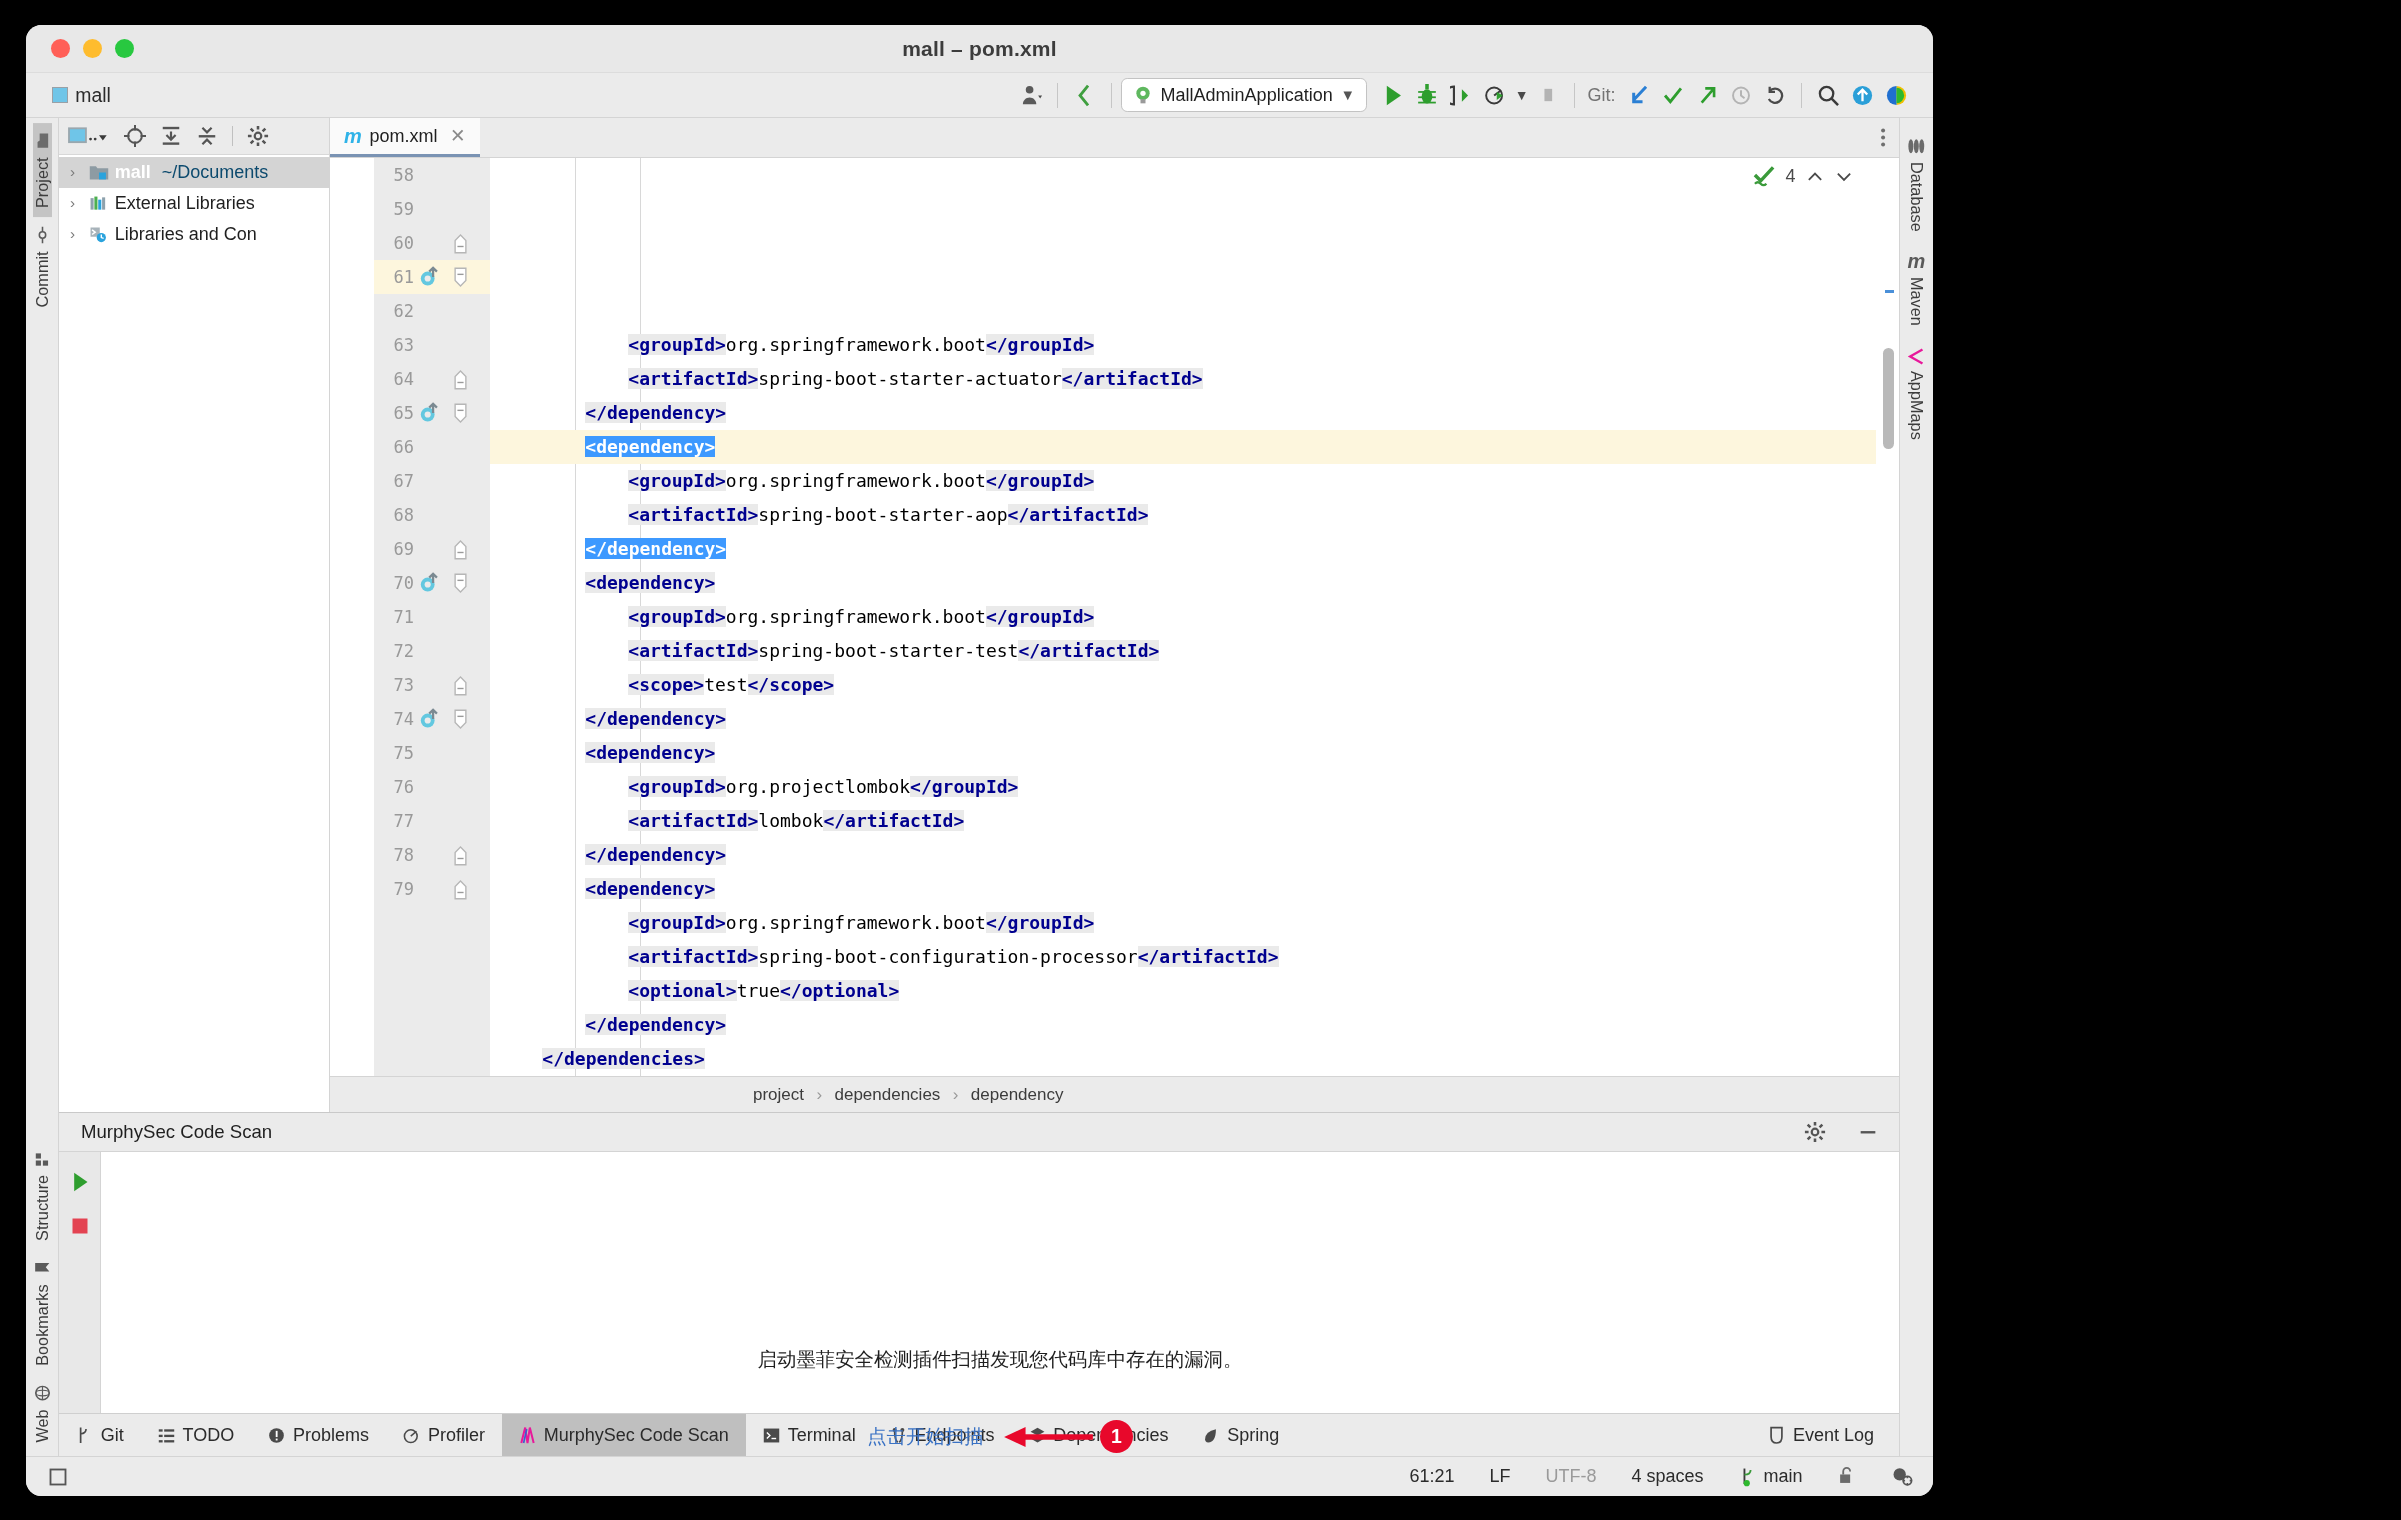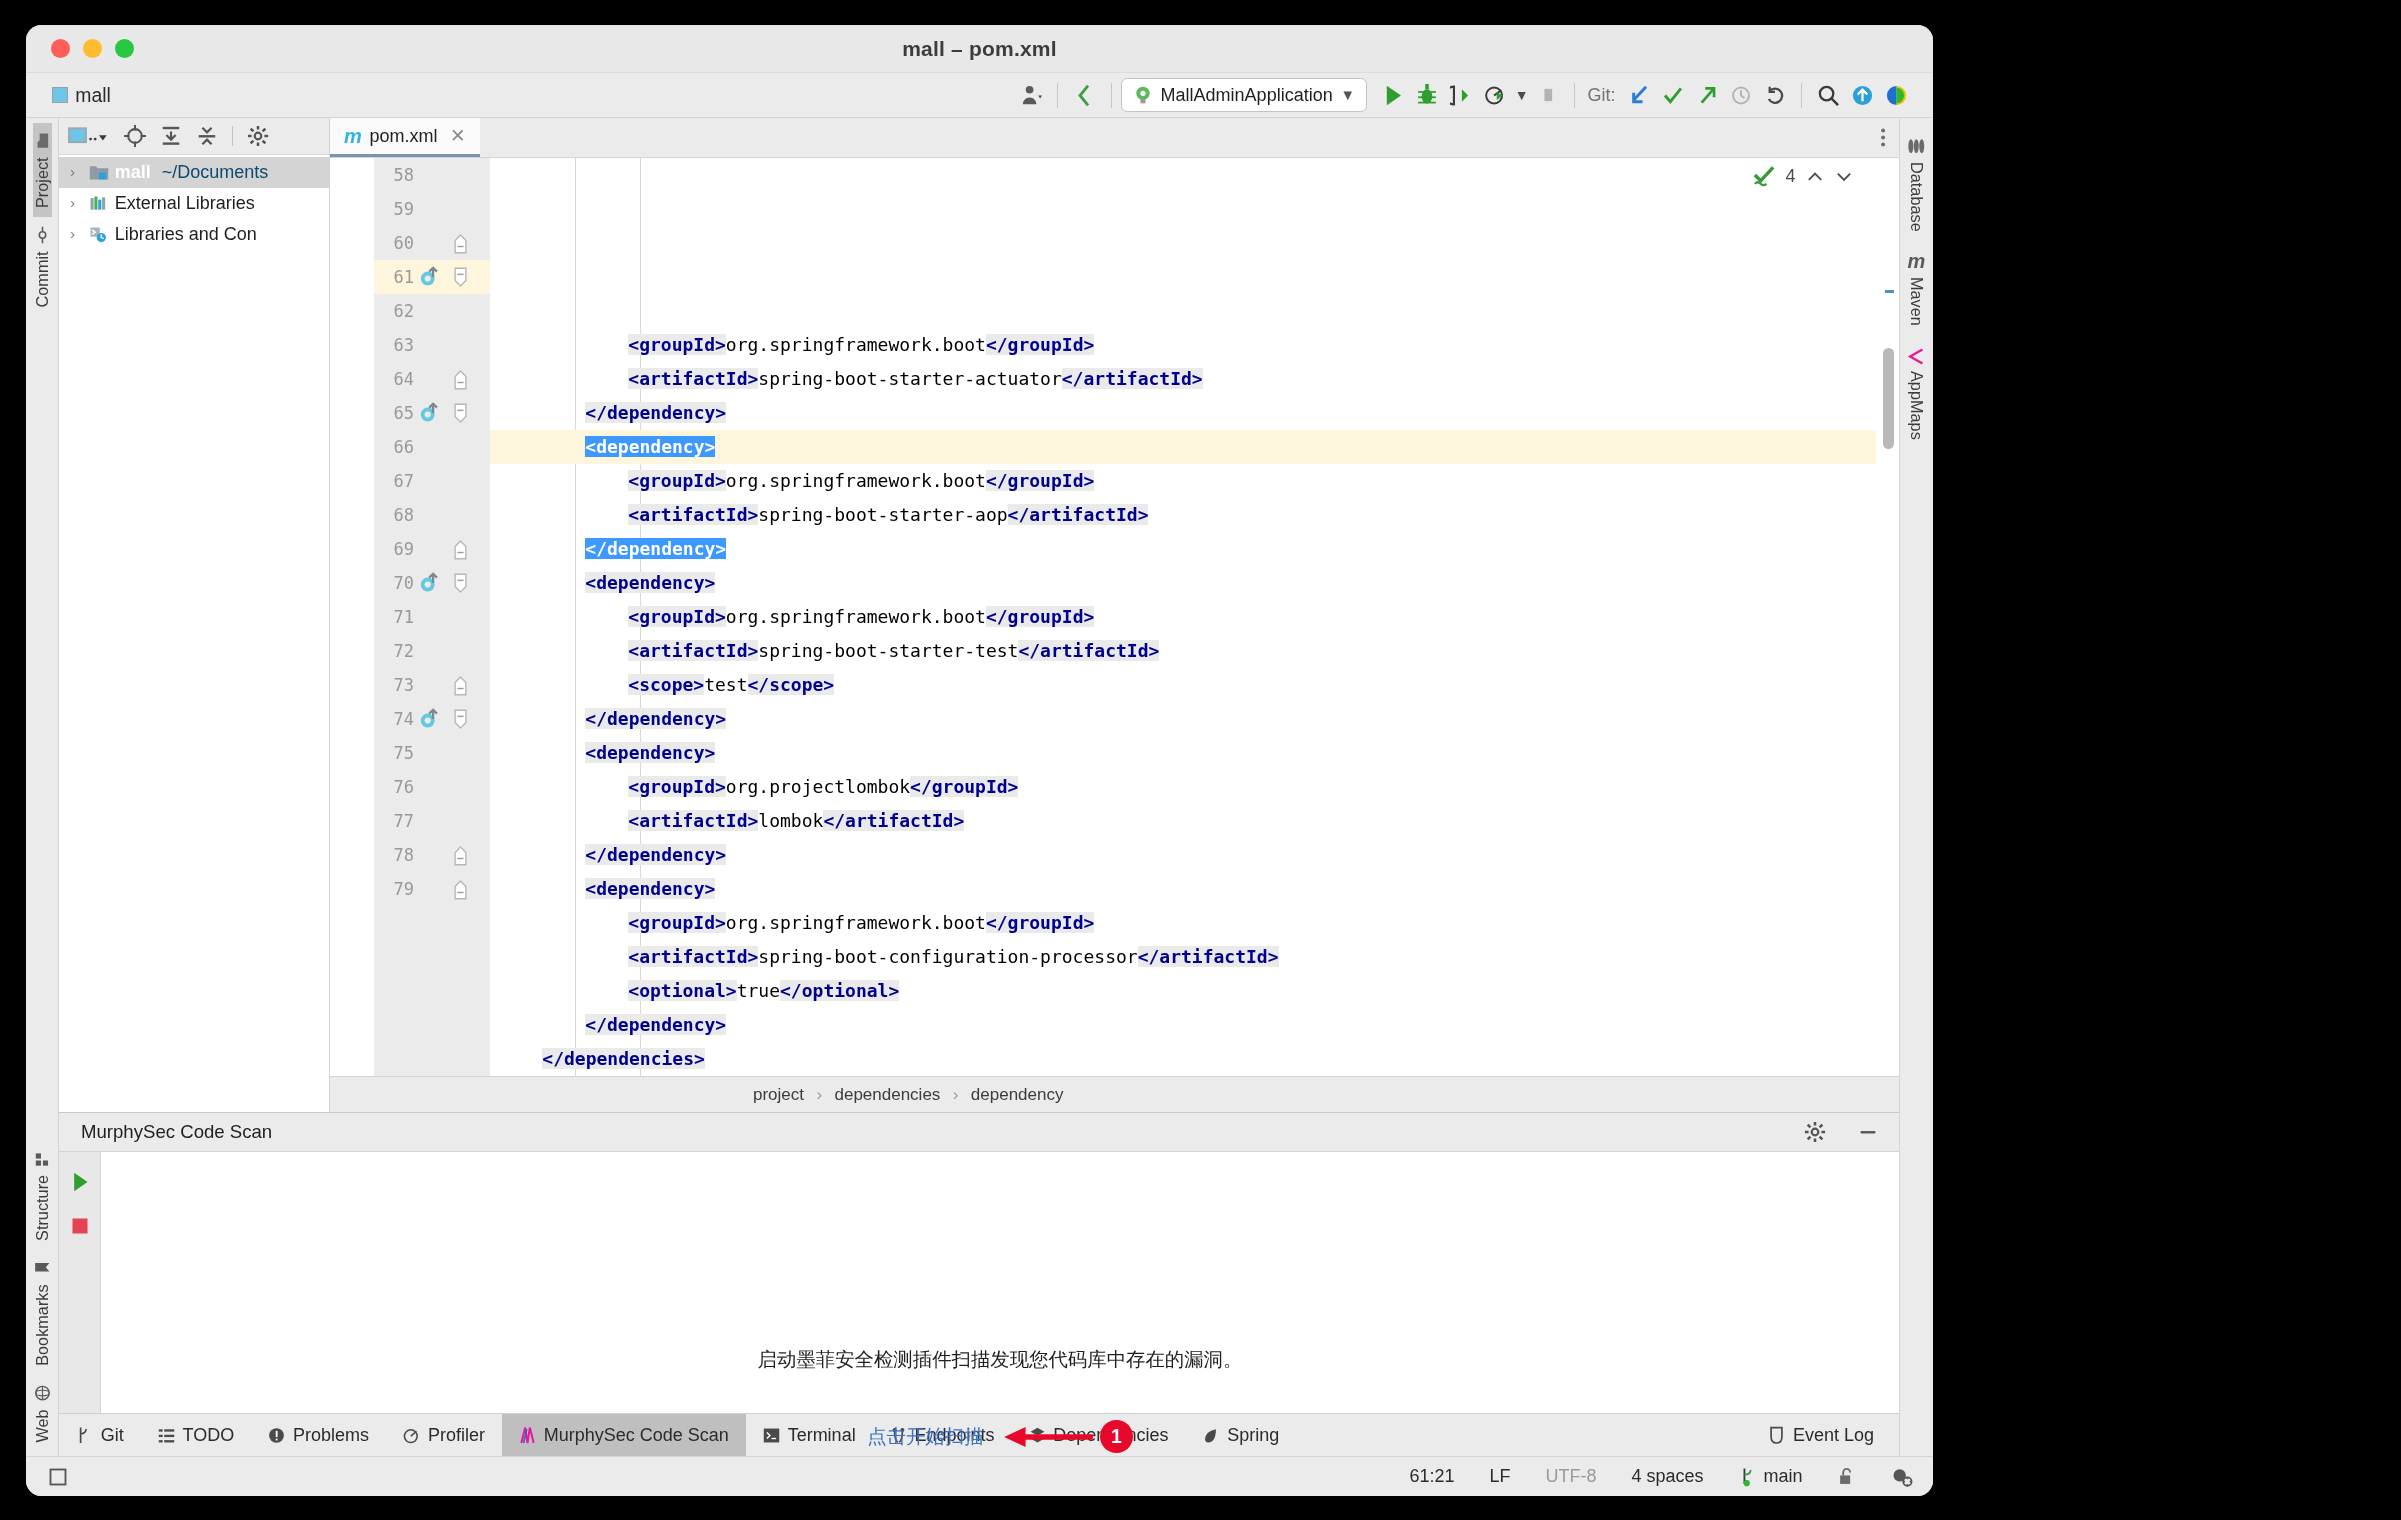--- a/index.html
+++ b/index.html
@@ -210,21 +210,21 @@
   .tw { display:flex; align-items:center; gap: 7.8px; padding: 0 17px; font-size: 18px; color:#2b2b2b; white-space:nowrap;}
   .tw.active { background: #bfbfbf; }
   .tw-right { margin-left:auto; display:flex; align-items:center; gap:7.8px; padding-right: 25px; font-size: 18px; color:#2b2b2b;}
   
   .statusbar {
     height: 40px; flex: 0 0 40px; background: #ebebeb;
     display:flex; align-items:center; border-top:0.8px solid #d4d4d4;
     padding: 0 20px 0 22px;
   }
   .sb-left { display:flex; align-items:center; }
-  .sb-right { margin-left:auto; display:flex; align-items:center; gap: 35px; font-size: 18px; color:#2b2b2b;}
+  .sb-right { margin-left:auto; display:flex; gap: 35px; font-size: 18px; color:#2b2b2b;}
   .sb-dim { color: #9a9a9a; }
   svg { display:block; }
 </style>
 </head>
 <body>
 
 <div class="window">
 
   <div class="titlebar">
     <div class="traffic">

